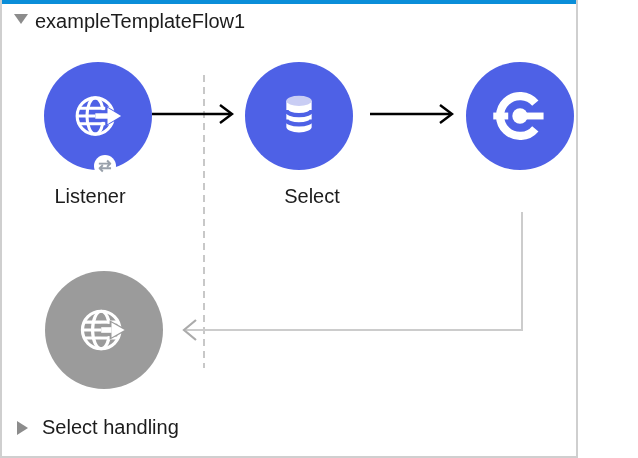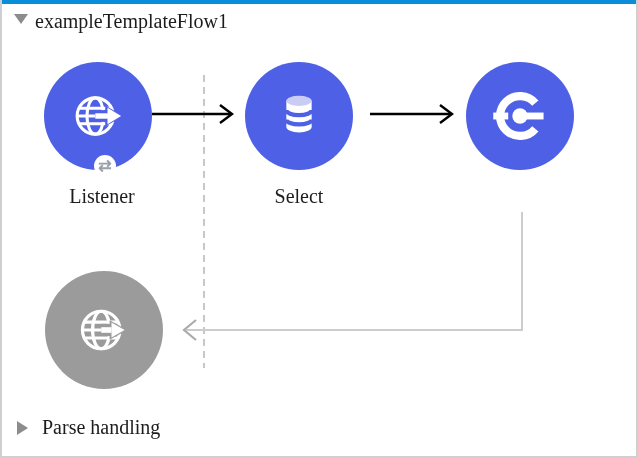--- a/index.html
+++ b/index.html
@@ -1,22 +1,22 @@
 <!DOCTYPE html>
 <html style="--node-blue: #4e61e6; --node-gray: #9b9b9b; --db-top: #c9cdf4; --flow-select-blue: #0a8ed9; --text: #1c1c1c; --chevron-gray: #8c8c8c; --wire-black: #000000; --wire-gray: #cccccc; --wire-gray-head: #ababab; --dashed-gray: #c8c8c8; --border-gray: #cfcfcf; --badge-glyph: #98a0aa;"><head>
 <meta charset="utf-8">
 <style>
   html,body { margin:0; padding:0; background:#ffffff; }
   .canvas {
-    position:relative; width:638px; height:458px; box-sizing:border-box;
+    position:relative; width:578px; height:458px; box-sizing:border-box;
     background:#fff; overflow:hidden;
     border-left:2px solid var(--border-gray);
     border-right:2px solid var(--border-gray);
     border-bottom:2px solid var(--border-gray);
-    font-family:Liberation Serif, serif;
+    font-family:Liberation Sans, sans-serif;
     color:var(--text);
     padding-left:20px;
   }
   .topbar { position:absolute; top:0; left:0; right:0; height:4px; background:var(--flow-select-blue); }
   .tri-down {
     position:absolute; left:12px; top:14px; width:0; height:0; cursor:pointer;
     border-left:7px solid transparent; border-right:7px solid transparent;
     border-top:10px solid var(--chevron-gray);
   }
   .flow-title { position:absolute; left:33px; top:9px; font-size:20px; line-height:24px; white-space:nowrap; }
@@ -82,31 +82,31 @@
       </g>
       <path d="M29 32 H42" stroke="var(--bg)" stroke-width="13" fill="none"></path>
       <path d="M40 20.5 L60 32 L40 43.5 Z" fill="var(--bg)"></path>
       <path d="M29 32 H43" stroke="#fff" stroke-width="6" fill="none"></path>
       <path d="M42.5 23 L57.5 32 L42.5 41 Z" fill="#fff"></path>
     </svg>
   </div>
   <div class="badge">
     <span class="badge-glyph">⇄</span>
   </div>
-  <div class="node-label" style="left:100px;">Listener</div>
+  <div class="node-label" style="left:88px;">Listener</div>
 
   <div class="node node-blue" style="left:243px; top:62px;">
     <svg class="icon" width="54" height="54" viewBox="0 0 64 64">
       <path d="M17 14 H47 V45 A15 6.5 0 0 1 17 45 Z" fill="#fff"></path>
       <path d="M17 25 A15 6 0 0 0 47 25" stroke="var(--bg)" stroke-width="5" fill="none"></path>
       <path d="M17 36 A15 6 0 0 0 47 36" stroke="var(--bg)" stroke-width="5" fill="none"></path>
       <ellipse cx="32" cy="14" rx="15" ry="6" fill="var(--db-top)"></ellipse>
     </svg>
   </div>
-  <div class="node-label" style="left:297px;text-align:right;">Select</div>
+  <div class="node-label" style="left:310px;text-align:right;">Select</div>
 
   <div class="node node-blue" style="left:464px; top:62px;">
     <svg class="icon" width="58" height="58" viewBox="0 0 64 64">
       <path d="M48.9 17.9 A22 22 0 1 0 48.9 46.1" stroke="#fff" stroke-width="9" fill="none"></path>
       <circle cx="32" cy="32" r="8.5" fill="#fff"></circle>
       <rect x="32" y="28.2" width="26" height="7.6" fill="#fff"></rect>
       <rect x="2.5" y="28.2" width="16.5" height="7.6" fill="#fff"></rect>
     </svg>
   </div>
 
@@ -120,15 +120,15 @@
         <path d="M11 40.5 H47"></path>
       </g>
       <path d="M29 32 H40" stroke="var(--bg)" stroke-width="13" fill="none"></path>
       <path d="M38 21.5 L57 32 L38 42.5 Z" fill="var(--bg)"></path>
       <path d="M29 32 H40" stroke="#fff" stroke-width="6" fill="none"></path>
       <path d="M40 24 L54 32 L40 40 Z" fill="#fff"></path>
     </svg>
   </div>
 
   <div class="tri-right"></div>
-  <div class="error-label">Parse handling</div>
+  <div class="error-label">Select handling</div>
 
 </div>
 
 </body></html>

